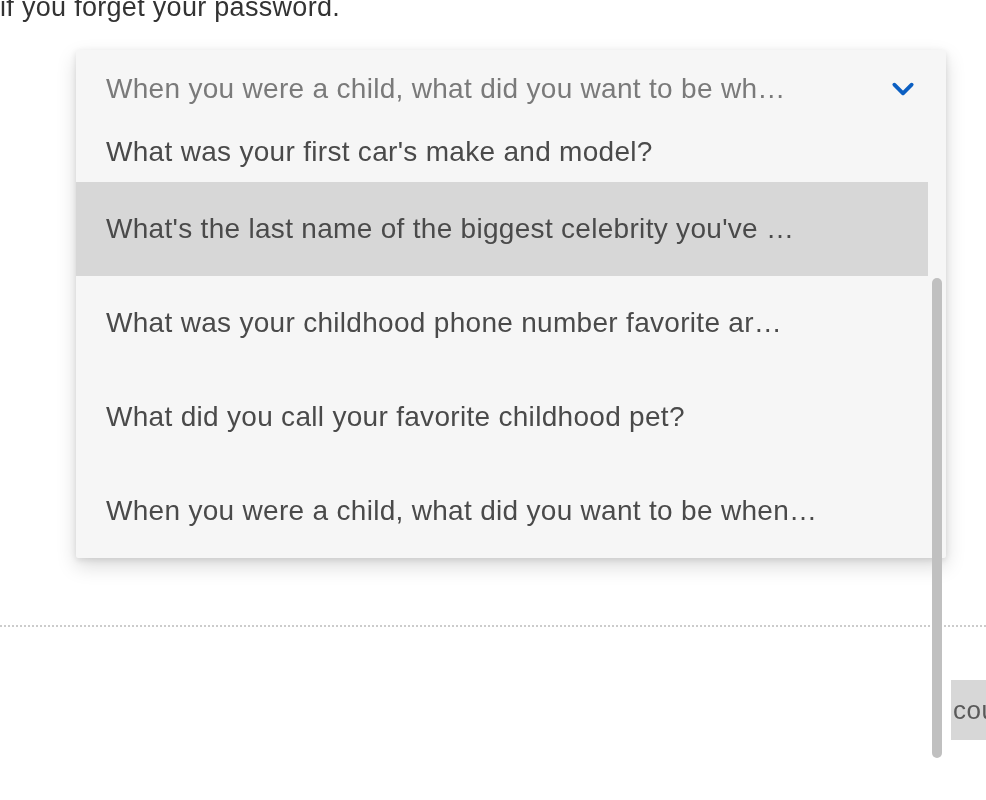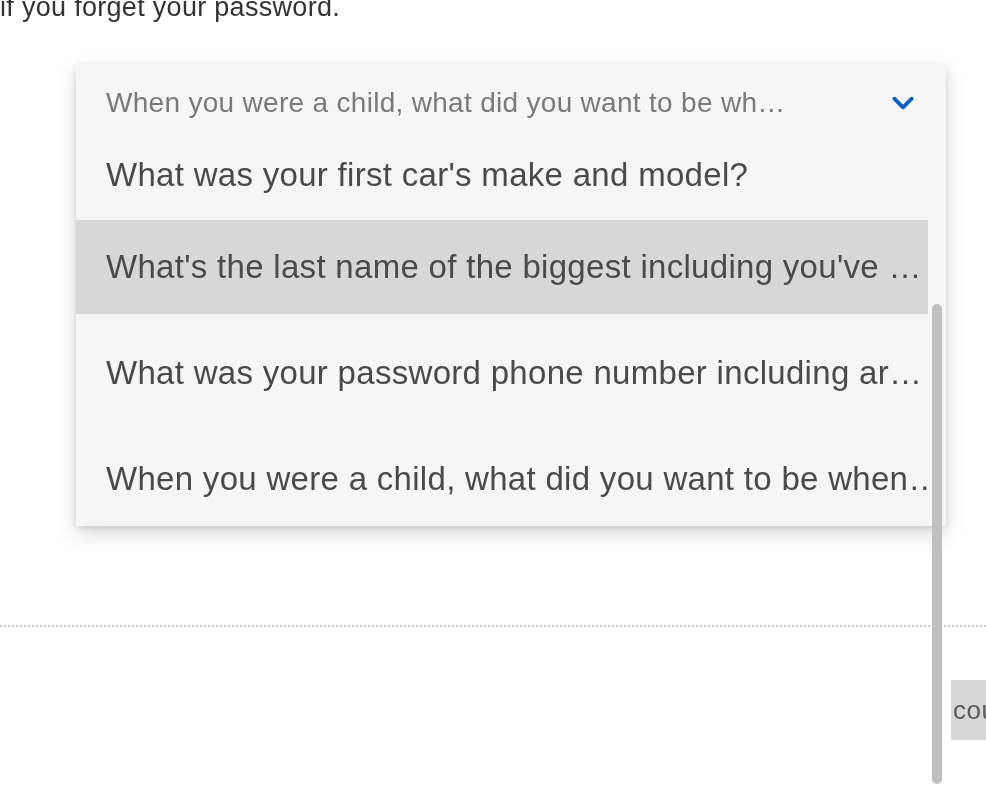--- a/index.html
+++ b/index.html
@@ -40,21 +40,21 @@
       color: #5a5a5a;
       font-size: 26px;
       display: flex;
       align-items: center;
       justify-content: flex-start;
       padding-left: 2px;
       letter-spacing: 0.5px;
     }
     .dropdown-container {
       position: absolute;
-      top: 64px;
+      top: 50px;
       left: 76px;
       width: 870px;
       background: #f6f6f6;
       box-shadow: 0 8px 20px rgba(0,0,0,0.15), 0 2px 6px rgba(0,0,0,0.1);
       border-radius: 2px;
     }
     .dropdown-selected {
       height: 78px;
       display: flex;
       align-items: center;
@@ -83,26 +83,25 @@
     .dropdown-list {
       position: relative;
       padding-right: 18px;
     }
     .dropdown-option {
       height: 94px;
       display: flex;
       align-items: center;
       padding: 0 30px;
       color: #4a4a4a;
-      font-size: 33px;
+      font-size: 28px;
       cursor: pointer;
       white-space: nowrap;
       overflow: hidden;
       letter-spacing: 0.3px;
-      margin-top: 12px;
     }
     .dropdown-option.first-partial {
       height: 54px;
       align-items: flex-end;
       padding-bottom: 14px;
     }
     .dropdown-option.highlighted {
       background: #d7d7d7;
     }
     .scrollbar-thumb {
@@ -128,18 +127,19 @@
   <div class="dropdown-selected">
     <span class="dropdown-selected-text">When you were a child, what did you want to be wh…</span>
     <span class="chevron-wrap">
       <svg class="chevron" viewBox="0 0 24 24" fill="none" stroke="#0b5fc2" stroke-width="3.5" stroke-linecap="round" stroke-linejoin="round">
         <polyline points="4 8 12 16 20 8"></polyline>
       </svg>
     </span>
   </div>
   <div class="dropdown-list">
     <div class="dropdown-option first-partial">What was your first car's make and model?</div>
-    <div class="dropdown-option highlighted">What's the last name of the biggest including you've …</div>
-    <div class="dropdown-option">What was your password phone number including ar…</div>
+    <div class="dropdown-option highlighted">What's the last name of the biggest celebrity you've …</div>
+    <div class="dropdown-option">What was your childhood phone number favorite ar…</div>
+    <div class="dropdown-option">What did you call your favorite childhood pet?</div>
     <div class="dropdown-option">When you were a child, what did you want to be when…</div>
     <div class="scrollbar-thumb"></div>
   </div>
 </div>
 
 </body></html>

